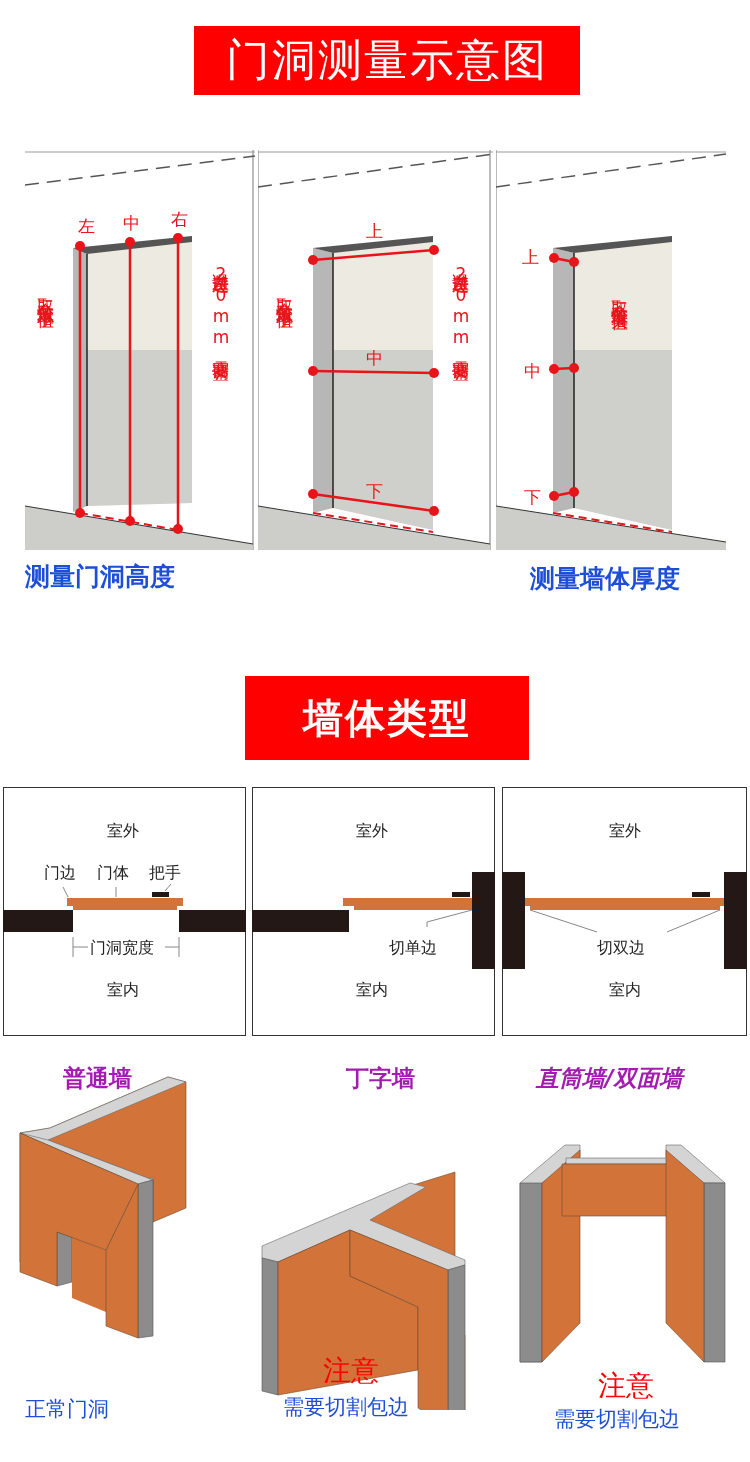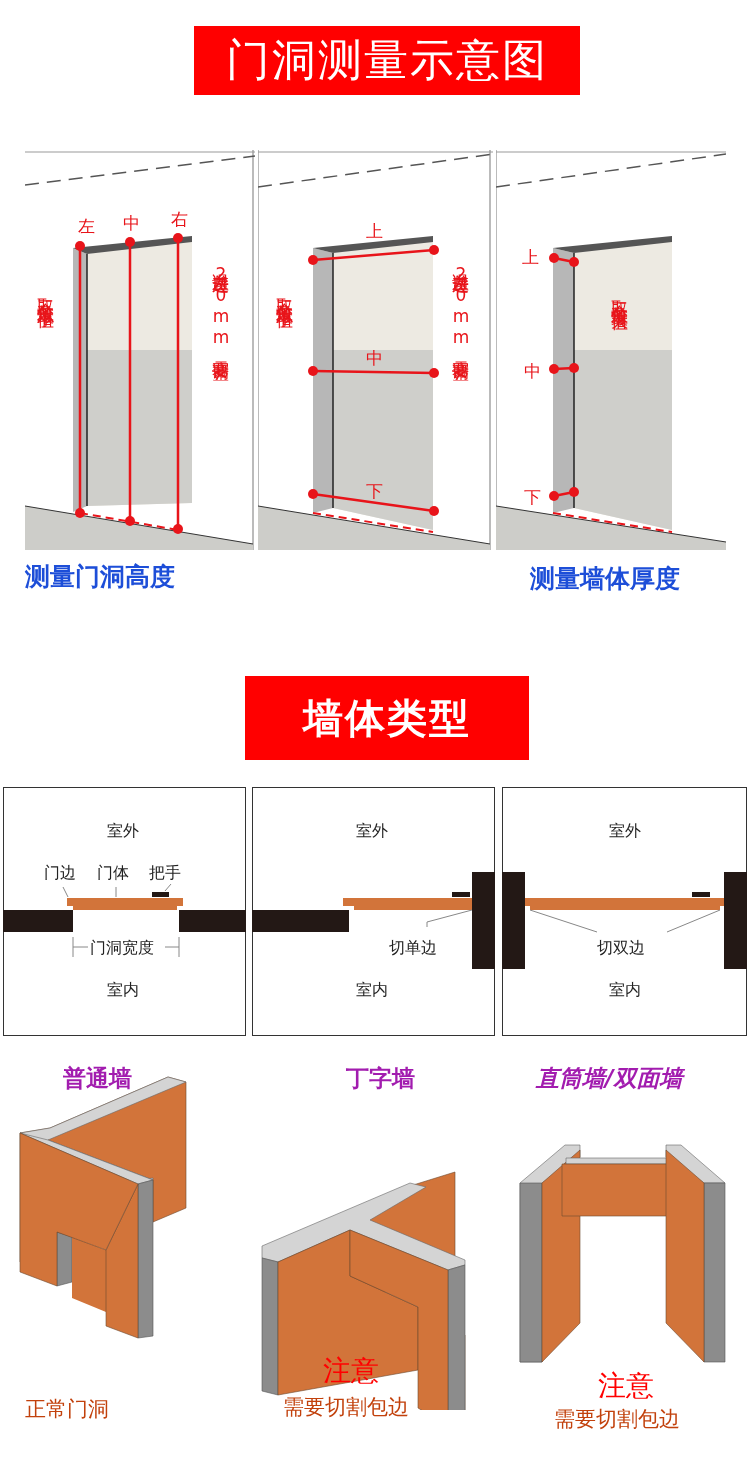--- a/index.html
+++ b/index.html
@@ -7,21 +7,21 @@
   body { position:relative; font-family:"DejaVu Sans", "Liberation Sans", sans-serif; }
   .abs { position:absolute; }
   .banner { background:#ff0000; color:#fff; display:flex; align-items:center; justify-content:center; letter-spacing:2px; }
   .red { color:#e8141a; }
   .vtext { writing-mode:vertical-rl; text-orientation:upright; color:#e8141a; font-size:17px; letter-spacing:2px; line-height:1; }
   .caption { color:#1d4ed8; font-size:25px; font-weight:bold; white-space:nowrap; }
   .panel-svg { position:absolute; }
   .lbl { position:absolute; font-size:16px; color:#222; white-space:nowrap; }
   .walltitle { position:absolute; font-size:23px; font-weight:bold; color:#a21caf; white-space:nowrap; }
   .note { position:absolute; font-size:28px; color:#ff0000; white-space:nowrap; }
-  .sub { position:absolute; font-size:21px; color:#c2410c; white-space:nowrap; }
+  .sub { position:absolute; font-size:21px; color:#1d4ed8; white-space:nowrap; }
 </style>
 </head>
 <body>
 
 <div class="abs banner" style="left:194px; top:26px; width:386px; height:69px; font-size:44px;">
   <span>门洞测量示意图</span>
 </div>
 
 <div class="abs" style="left:0; top:150px; width:750px; height:450px;">
 

